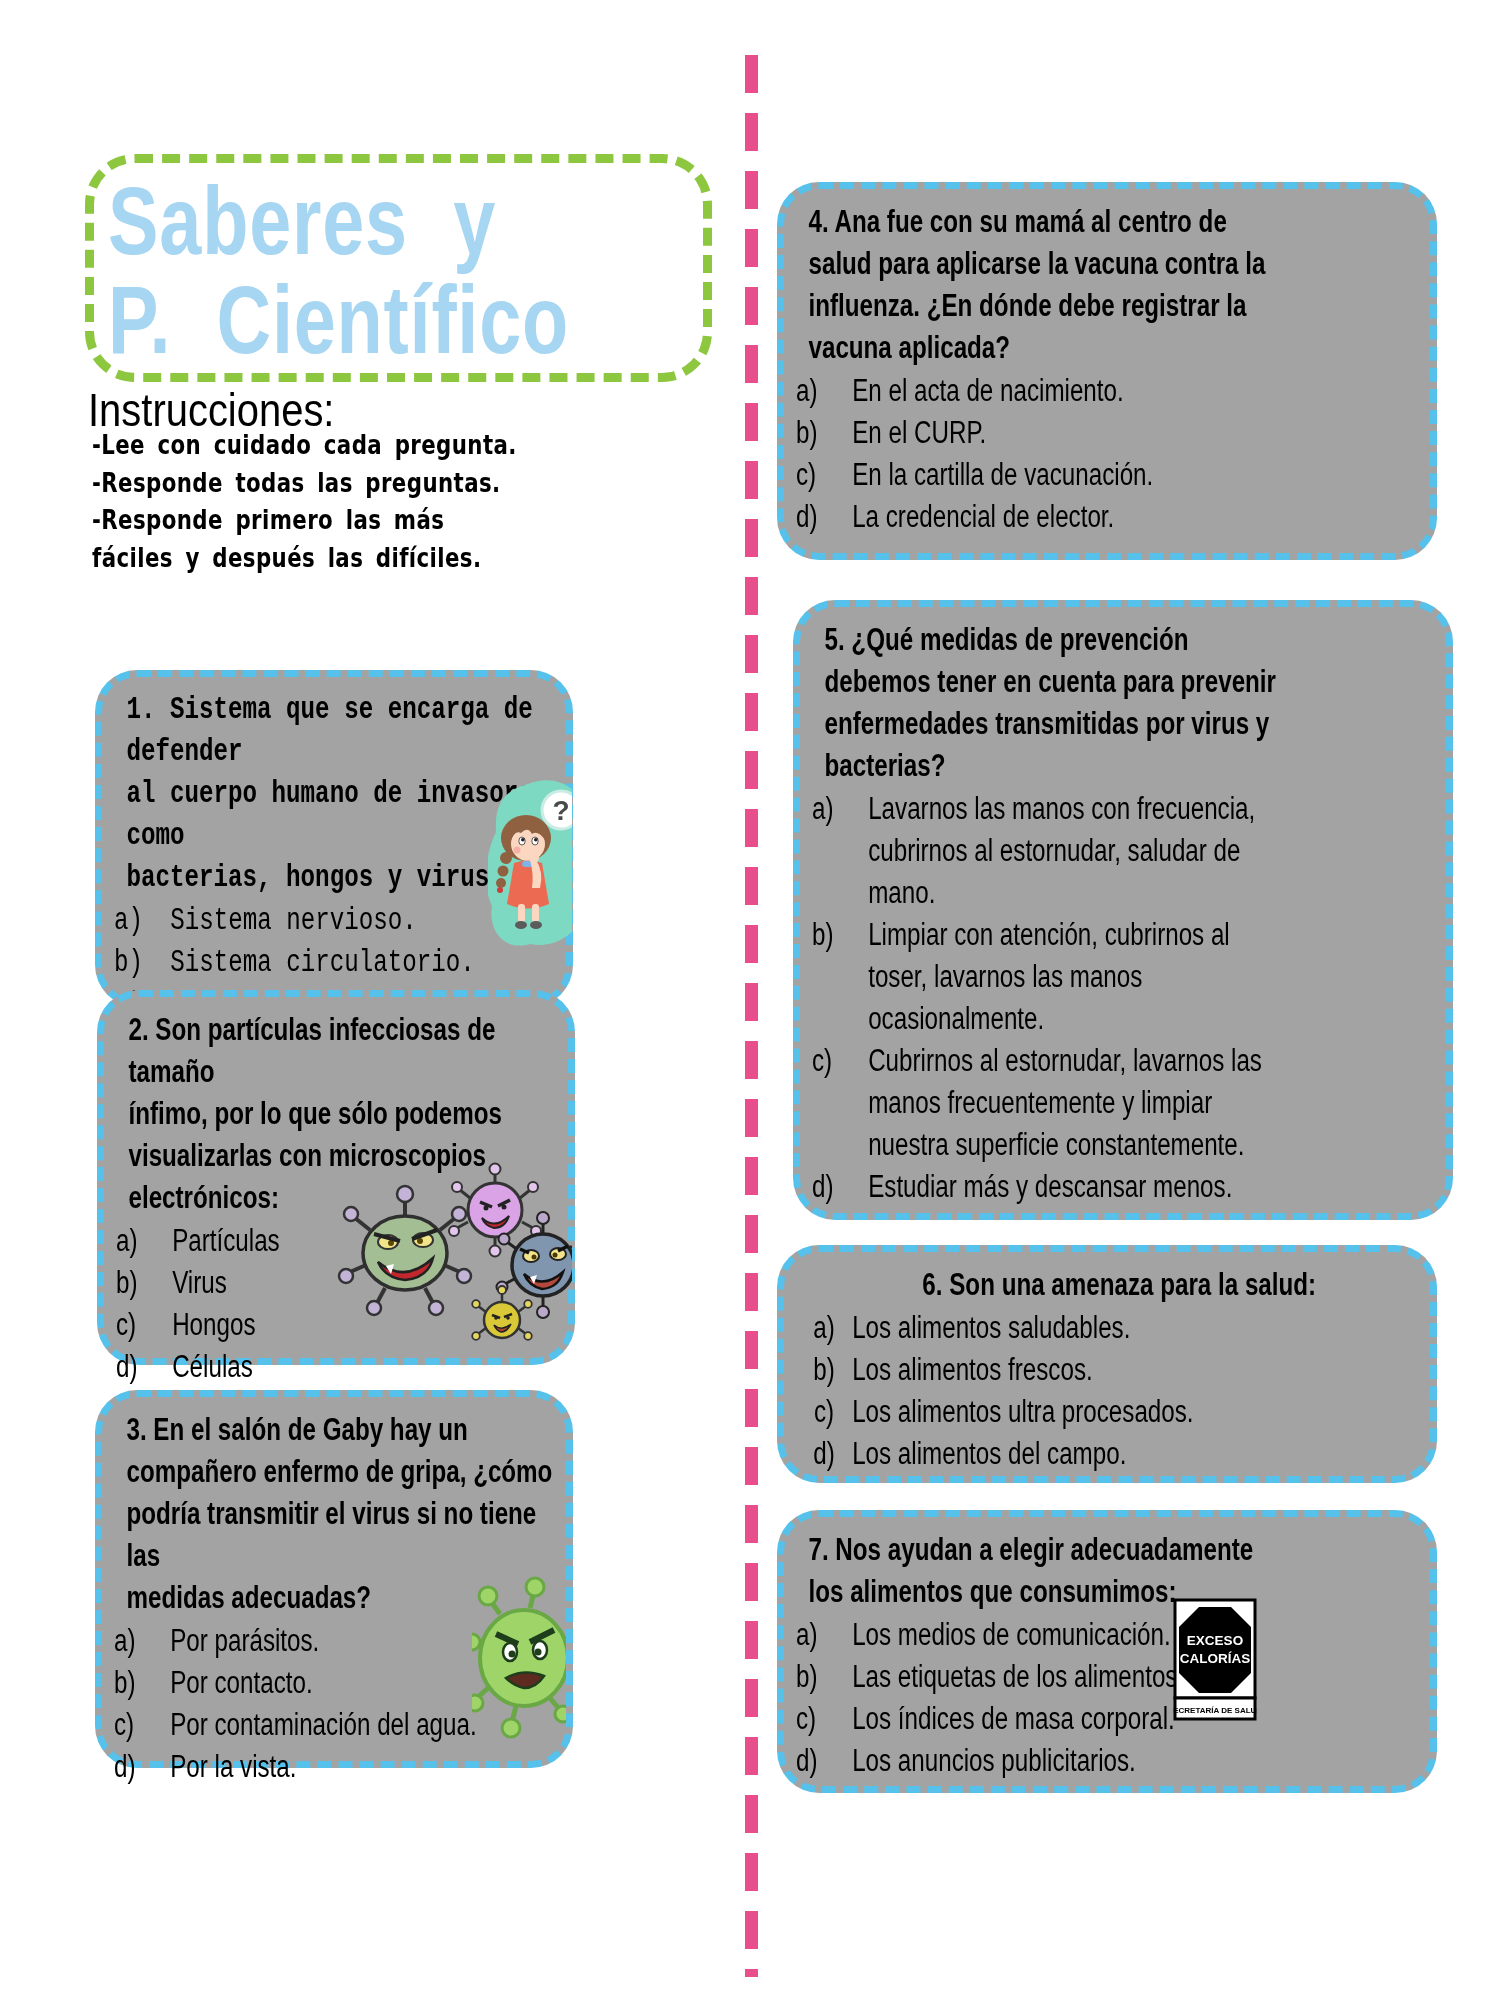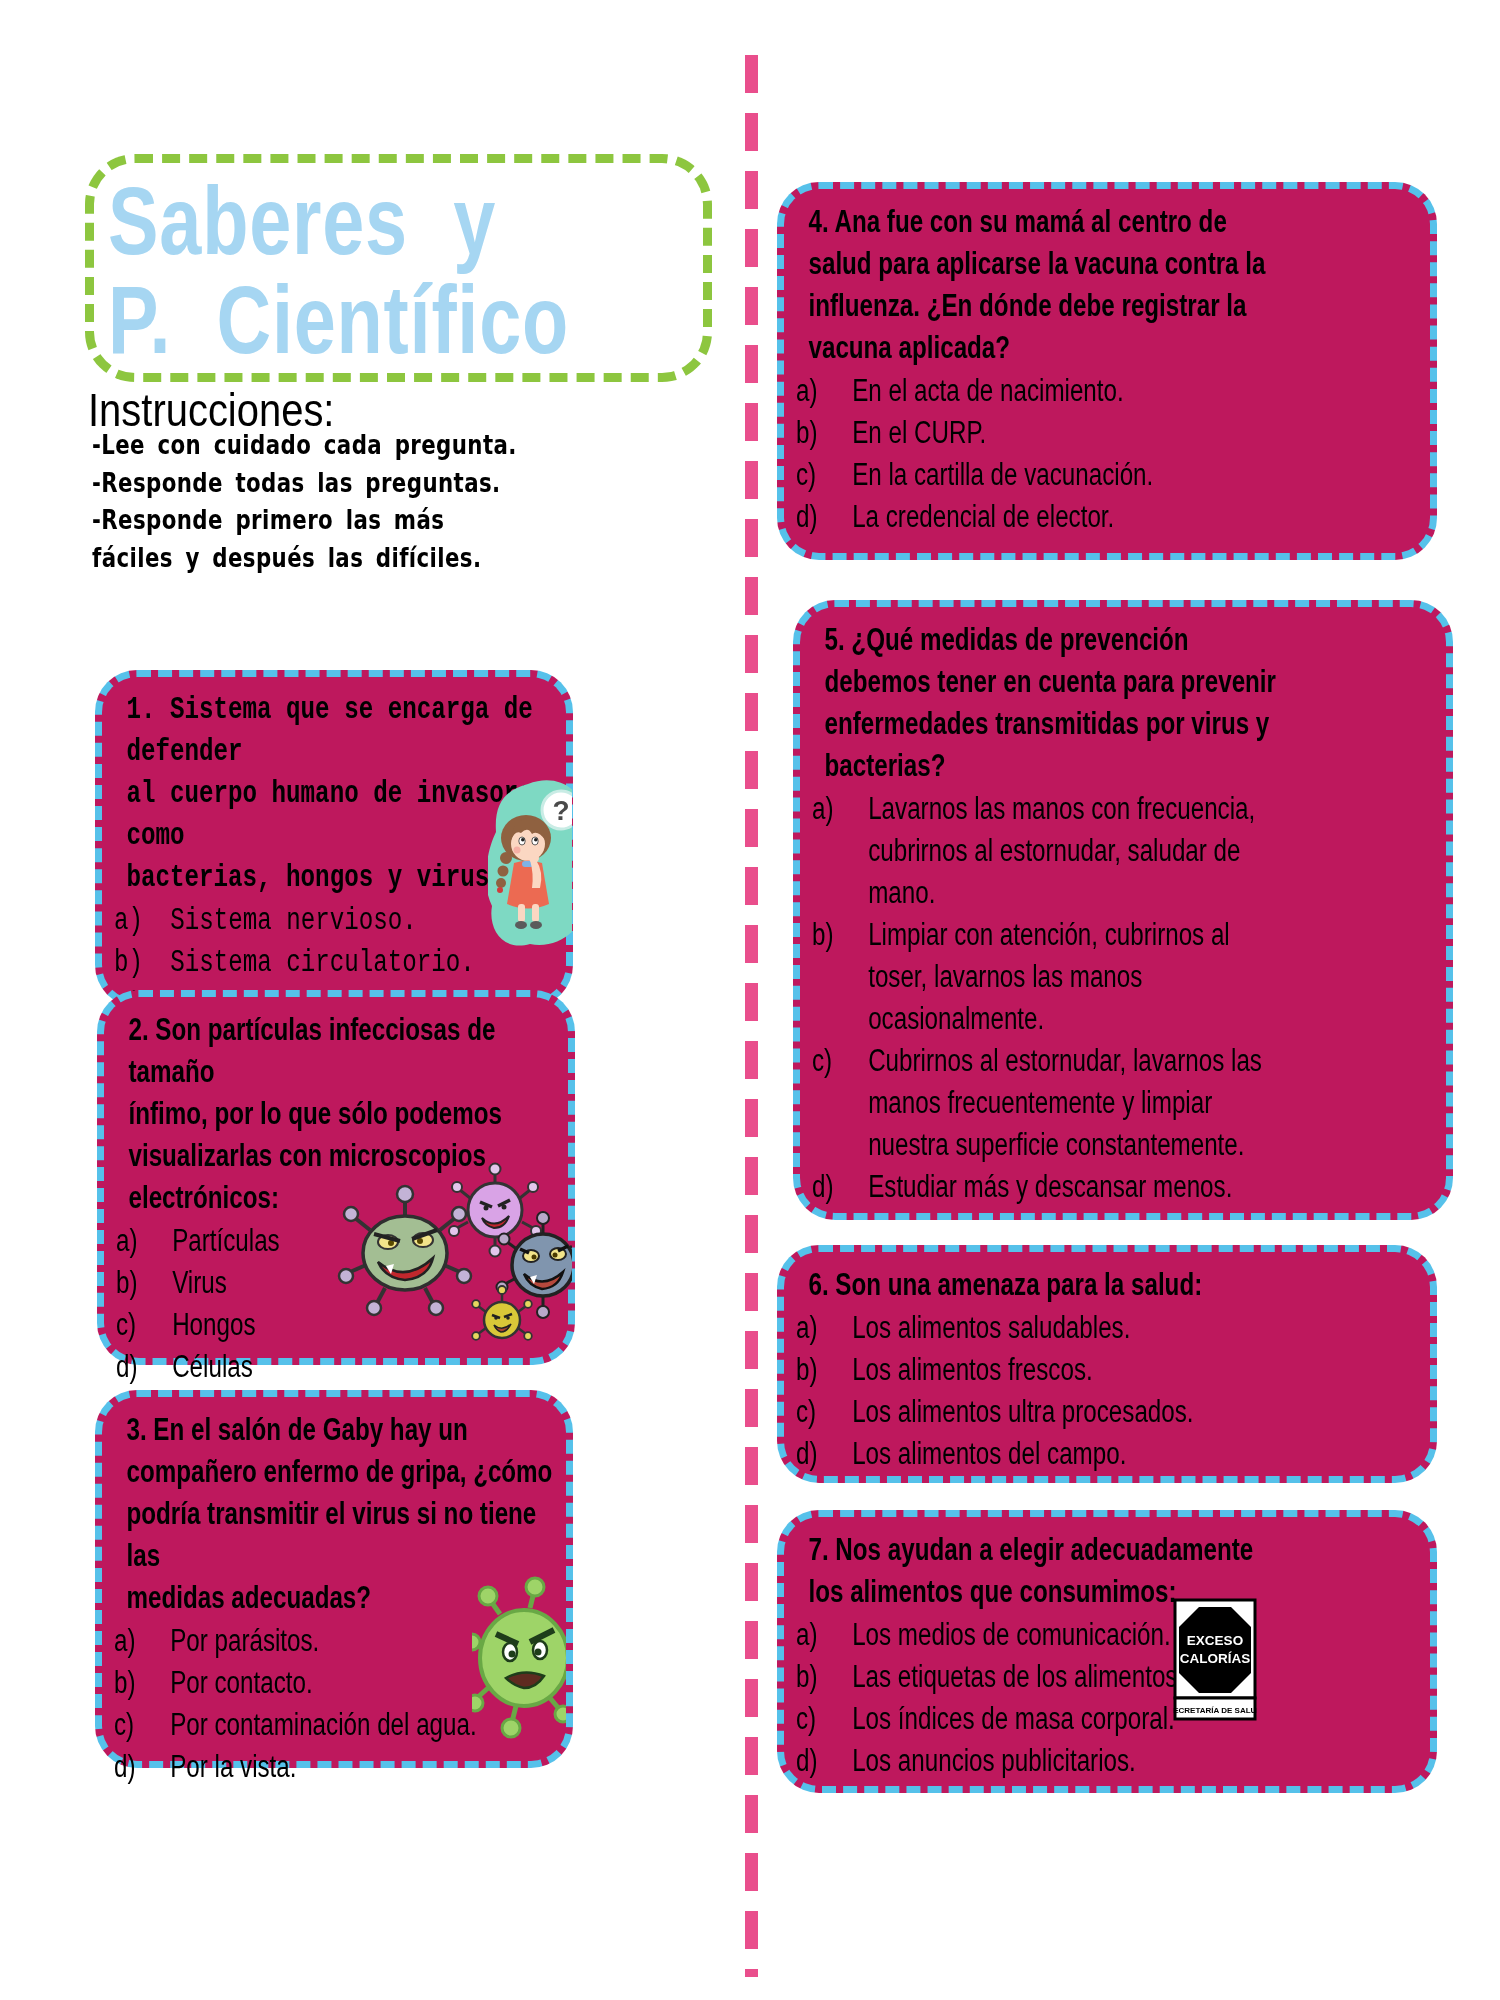--- a/index.html
+++ b/index.html
@@ -24,28 +24,28 @@
   }
   .instr-lines{position:absolute;left:92px;top:426px;}
   .instr-line{
     font-family:"DejaVu Sans",sans-serif;font-weight:bold;font-size:27px;
     line-height:37.5px;letter-spacing:0.5px;word-spacing:6px;white-space:nowrap;
     transform:scaleX(0.79);transform-origin:0 0;
   }
   
   .qbox{
     position:absolute;border:7px dashed #56c1ea;border-radius:42px;
-    box-sizing:border-box;background:#be185d;padding:12px 0 0 12px;
+    box-sizing:border-box;background:#a3a3a3;padding:12px 0 0 12px;
   }
   #q1{left:95px;top:670px;width:478px;height:337px;font-family:Liberation Mono, monospace;}
   #q2{left:97px;top:990px;width:478px;height:375px;}
   #q3{left:95px;top:1390px;width:478px;height:378px;}
   #q4{left:777px;top:182px;width:660px;height:378px;}
   #q5{left:793px;top:600px;width:660px;height:620px;}
-  #q6{left:777px;top:1245px;width:660px;height:238px;}
+  #q6{left:777px;top:1245px;width:660px;height:238px;text-align:center;}
   #q7{left:777px;top:1510px;width:660px;height:283px;}
   .qinner{transform:scaleX(0.78);transform-origin:0 0;width:128.2%;}
   .stem{
     font-weight:bold;font-size:31px;line-height:42px;white-space:pre-line;
     margin-left:16px;margin-bottom:1px;
   }
   .opt{display:flex;font-size:31px;line-height:42px;}
   .letter{flex:0 0 72px;}
   .otext{white-space:pre-line;}
   

